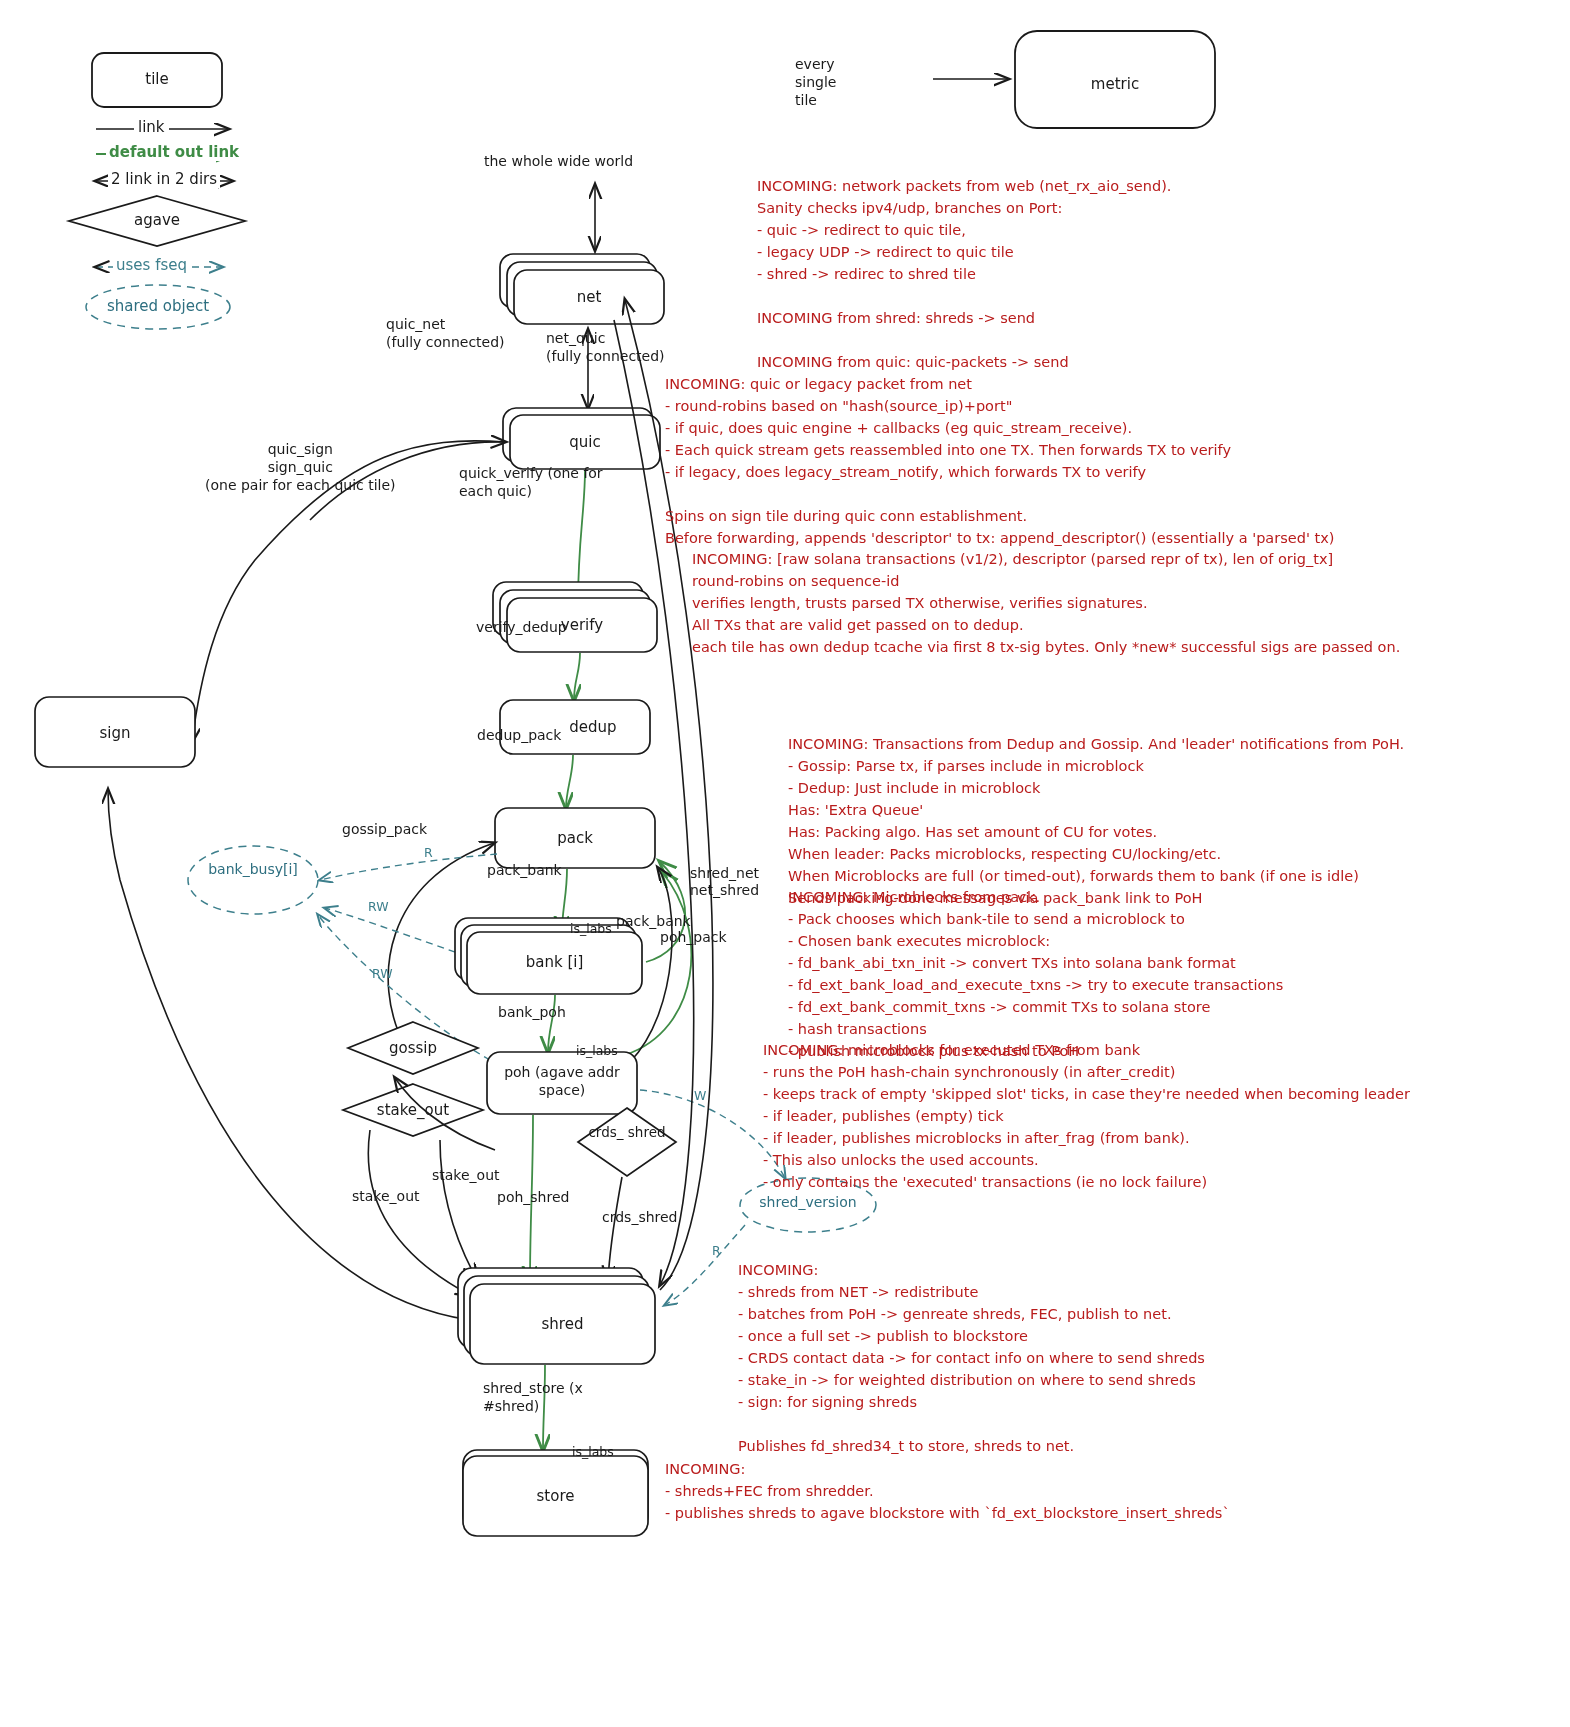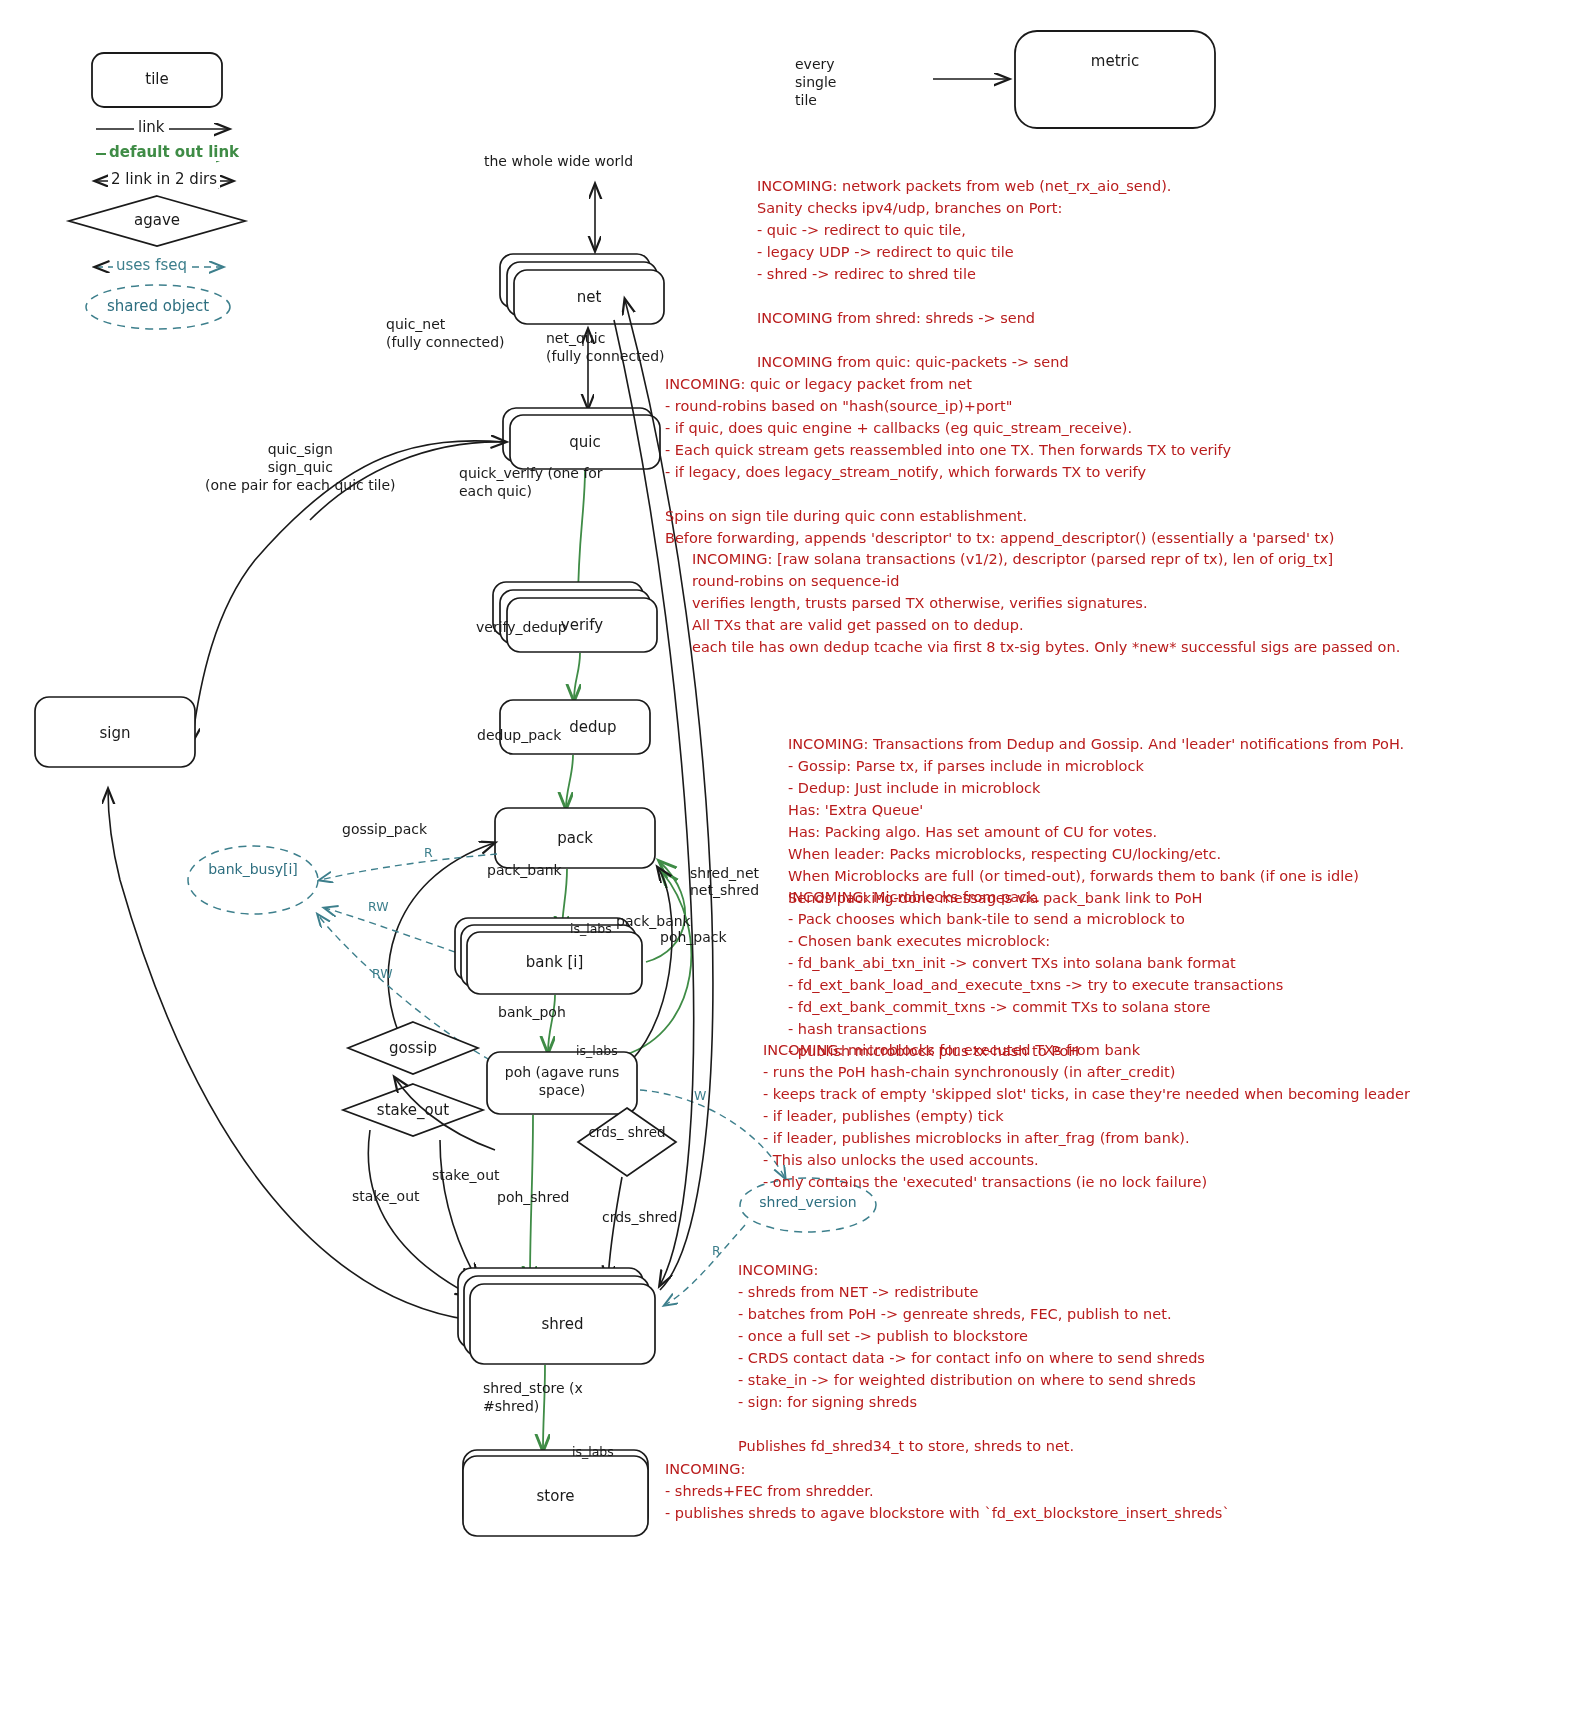--- a/index.html
+++ b/index.html
@@ -156,31 +156,31 @@
   <div class="legend-text" style="left:134px;top:118px;background:#fff;padding:0 4px;">link</div>
   <div class="legend-text green" style="left:106px;top:143px;background:#fff;padding:0 3px;">default out link</div>
   <div class="legend-text" style="left:108px;top:170px;background:#fff;padding:0 3px;">2 link in 2 dirs</div>
   <div class="node-label" style="left:92px;top:211px;width:130px;">agave</div>
   <div class="legend-text teal" style="left:113px;top:256px;background:#fff;padding:0 3px;">uses fseq</div>
   <div class="node-label" style="left:93px;top:297px;width:130px;color:#2e6f80;">shared object</div>
 
   <div class="edge-label" style="left:795px;top:55px;">every
 single
 tile</div>
-  <div class="node-label" style="left:1015px;top:52px;width:200px;">metric</div>
+  <div class="node-label" style="left:1015px;top:75px;width:200px;">metric</div>
 
   <div class="edge-label" style="left:484px;top:152px;">the whole wide world</div>
   <div class="node-label" style="left:514px;top:288px;width:150px;">net</div>
   <div class="node-label" style="left:510px;top:433px;width:150px;">quic</div>
   <div class="node-label" style="left:507px;top:616px;width:150px;">verify</div>
   <div class="node-label" style="left:500px;top:718px;width:122px;padding-left:32px;">dedup</div>
   <div class="node-label" style="left:495px;top:829px;width:160px;">pack</div>
   <div class="node-label" style="left:467px;top:953px;width:175px;">bank [i]</div>
   <div class="node-label" style="left:487px;top:1064px;width:150px;font-size:14px;">poh
-(agave runs space)</div>
+(agave addr space)</div>
   <div class="node-label" style="left:348px;top:1039px;width:130px;">gossip</div>
   <div class="node-label" style="left:348px;top:1101px;width:130px;">stake_out</div>
   <div class="node-label" style="left:577px;top:1124px;width:100px;font-size:13.5px;">crds_
 shred</div>
   <div class="node-label" style="left:470px;top:1315px;width:185px;">shred</div>
   <div class="node-label" style="left:463px;top:1487px;width:185px;">store</div>
   <div class="node-label" style="left:35px;top:724px;width:160px;">sign</div>
   <div class="node-label" style="left:188px;top:861px;width:130px;color:#2e6f80;font-size:14px;">bank_busy[i]</div>
   <div class="node-label" style="left:740px;top:1194px;width:136px;color:#2e6f80;font-size:14px;">shred_version</div>
 

